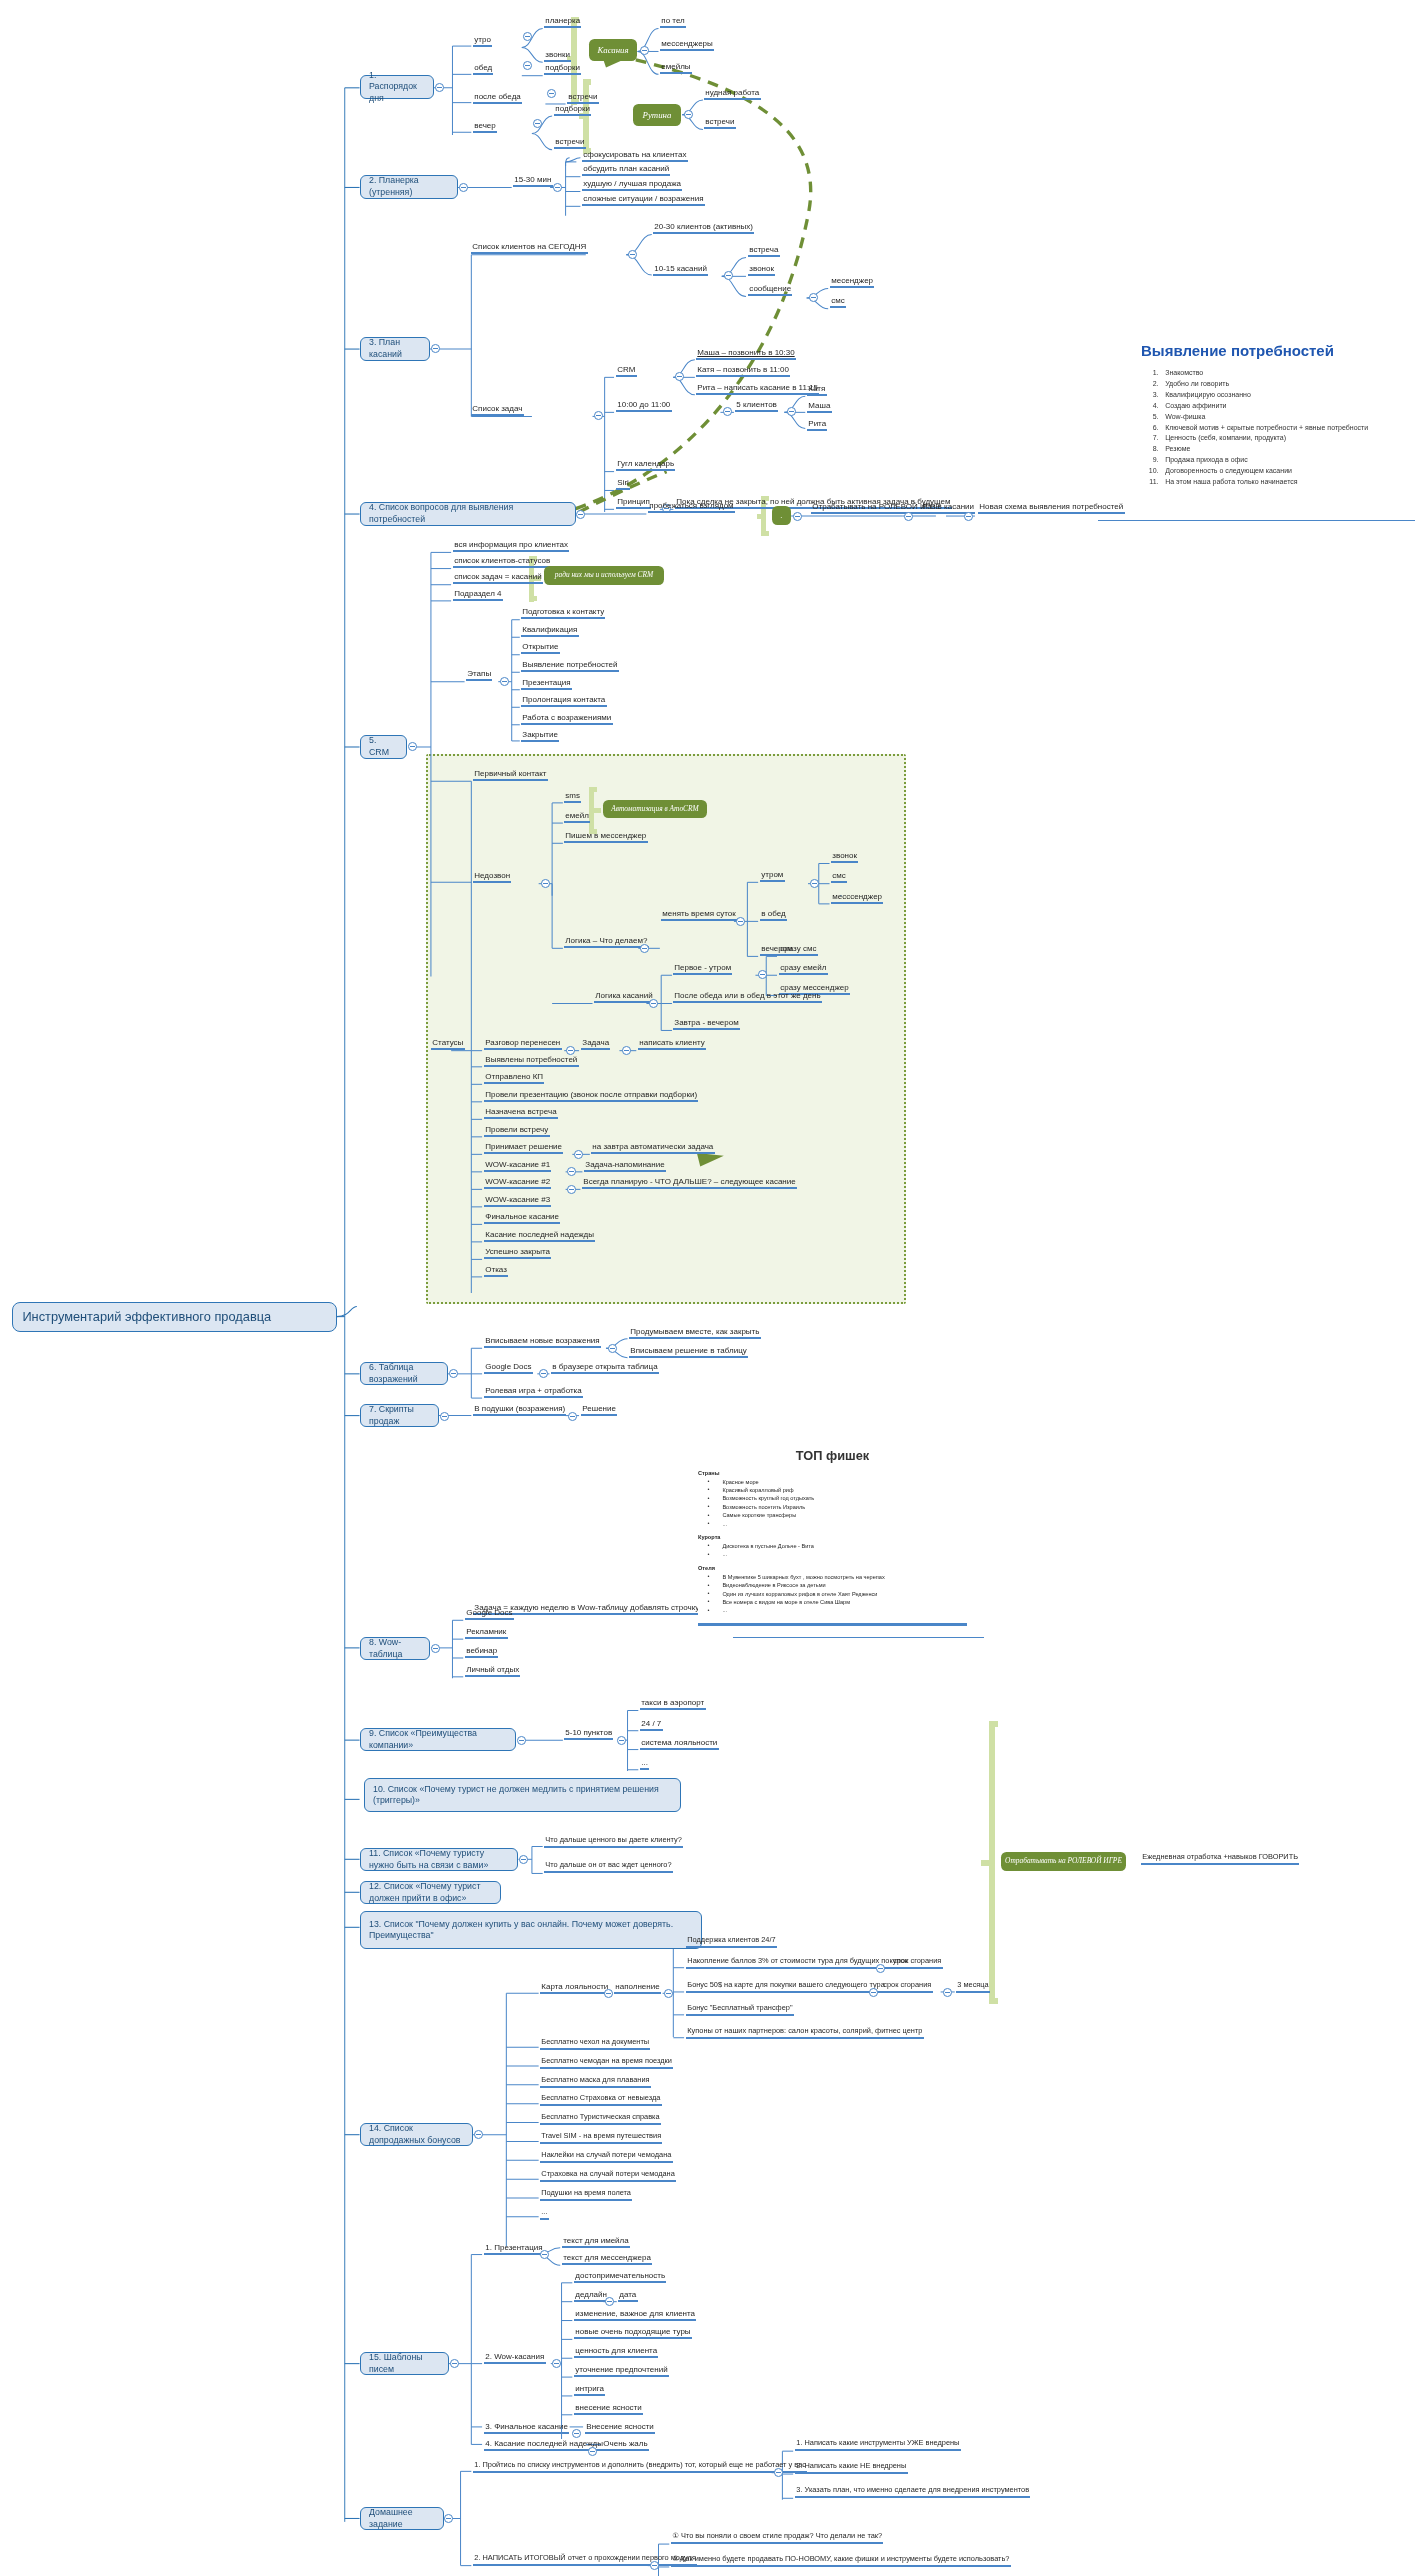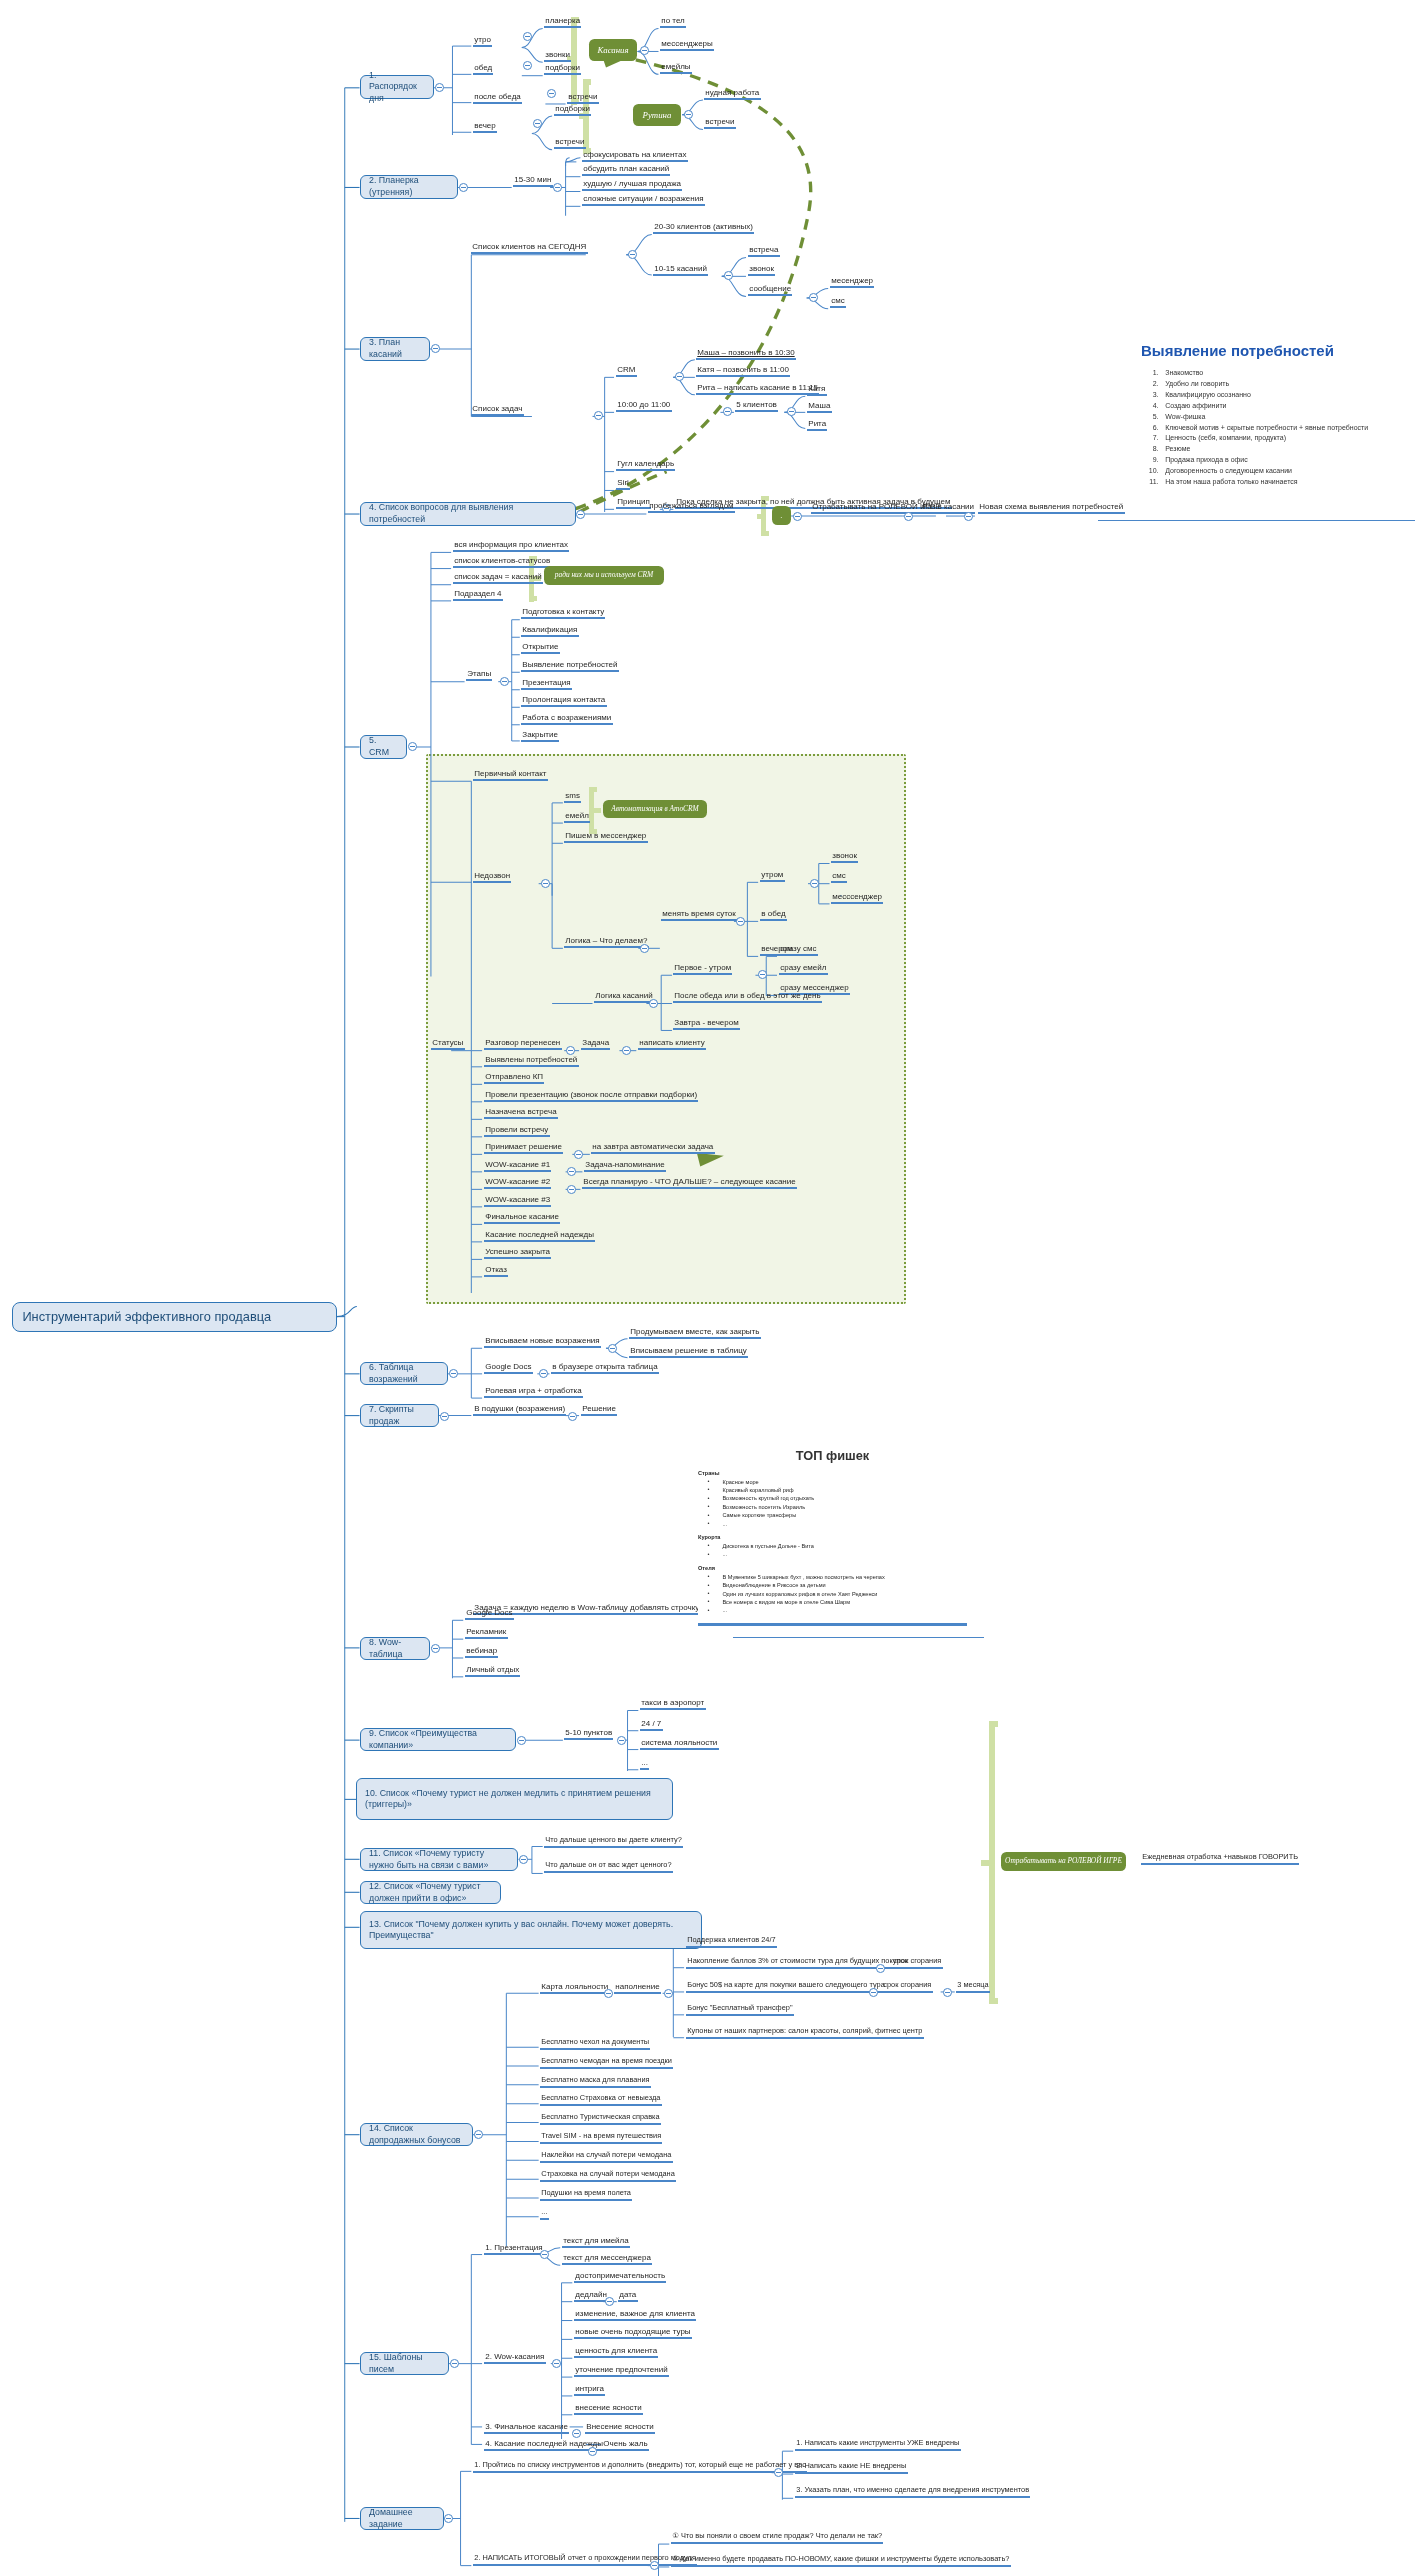--- a/index.html
+++ b/index.html
@@ -641,21 +641,21 @@
     <span>9. Список «Преимущества компании»</span>
   </div>
   <span class="collapse" style="left:517px;top:1736px;"></span>
   <div class="leaf" style="left:564px;top:1728px;font-size:8px;">5-10 пунктов</div>
   <span class="collapse" style="left:617px;top:1736px;"></span>
   <div class="leaf" style="left:640px;top:1698px;font-size:8px;">такси в аэропорт</div>
   <div class="leaf" style="left:640px;top:1719px;font-size:8px;">24 / 7</div>
   <div class="leaf" style="left:640px;top:1738px;font-size:8px;">система лояльности</div>
   <div class="leaf" style="left:640px;top:1758px;font-size:8px;">...</div>
 
-  <div class="mainbox" style="left:356px;top:1778px;width:317px;height:42px;font-size:8.8px;">
+  <div class="mainbox" style="left:364px;top:1778px;width:317px;height:34px;font-size:8.8px;">
     <span class="leafwrap">10. Список «Почему турист не должен медлить с принятием решения (триггеры)»</span>
   </div>
 
   <div class="mainbox" style="left:360px;top:1848px;width:158px;height:23px;font-size:8.8px;">
     <span>11. Список «Почему туристу нужно быть на связи с вами»</span>
   </div>
   <span class="collapse" style="left:519px;top:1855px;"></span>
   <div class="leaf" style="left:544px;top:1836px;font-size:7.4px;">Что дальше ценного вы даете клиенту?</div>
   <div class="leaf" style="left:544px;top:1861px;font-size:7.4px;">Что дальше он от вас ждет ценного?</div>
 

